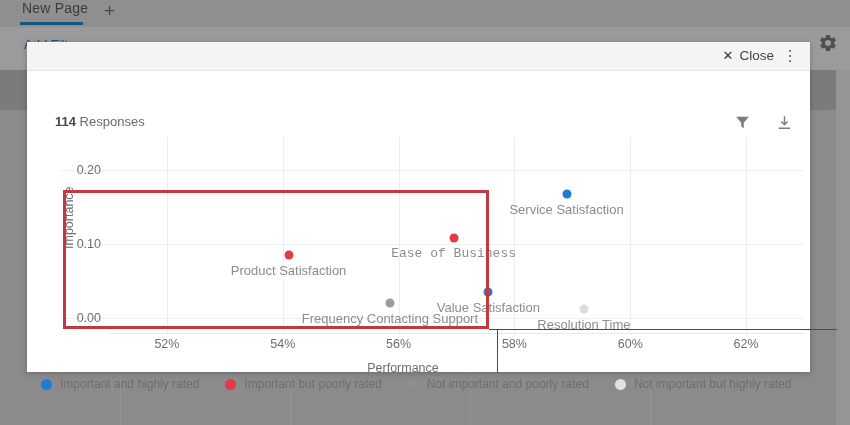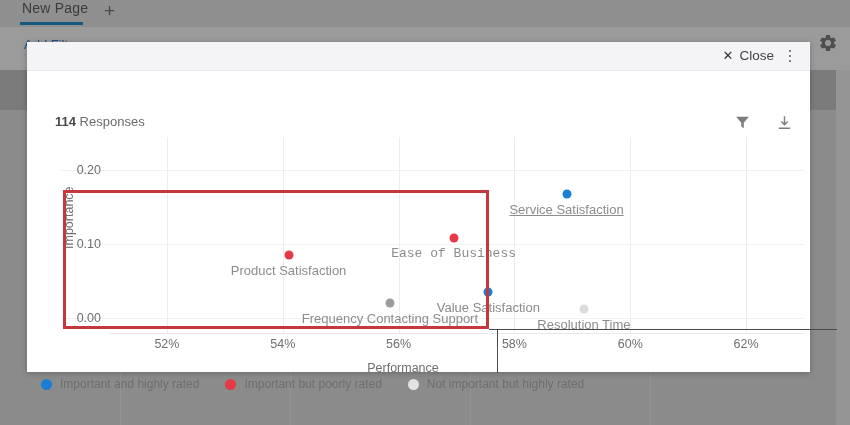--- a/index.html
+++ b/index.html
@@ -264,21 +264,21 @@
             <div class="xtick" style="left: 173.75px;">54%</div>
             <div class="gridline-v" style="left: 289.583px;"></div>
             <div class="xtick" style="left: 289.583px;">56%</div>
             <div class="gridline-v" style="left: 405.417px;"></div>
             <div class="xtick" style="left: 405.417px;">58%</div>
             <div class="gridline-v" style="left: 521.25px;"></div>
             <div class="xtick" style="left: 521.25px;">60%</div>
             <div class="gridline-v" style="left: 637.083px;"></div>
             <div class="xtick" style="left: 637.083px;">62%</div>
             <div class="pt" title="Service Satisfaction" style="left: 457.542px; top: 56.9509px; background: rgb(26, 127, 212);"></div>
-            <div class="pt-label" style="left: 457.542px; top: 64.9509px; text-decoration: underline;">Service Satisfaction</div>
+            <div class="pt-label" style="left: 457.542px; top: 64.9509px;">Service Satisfaction</div>
             <div class="pt" title="Ease of Business" style="left: 344.604px; top: 101.328px; background: rgb(230, 57, 70);"></div>
             <div class="pt-label" style="left: 344.604px; top: 109.328px; font-family: Liberation Mono, monospace;">Ease of Business</div>
             <div class="pt" title="Product Satisfaction" style="left: 179.542px; top: 118.34px; background: rgb(230, 57, 70);"></div>
             <div class="pt-label" style="left: 179.542px; top: 126.34px;">Product Satisfaction</div>
             <div class="pt" title="Value Satisfaction" style="left: 379.354px; top: 155.321px; background: rgb(26, 127, 212);"></div>
             <div class="pt-label" style="left: 379.354px; top: 163.321px;">Value Satisfaction</div>
             <div class="pt" title="Frequency Contacting Support" style="left: 280.896px; top: 165.675px; background: rgb(156, 156, 156);"></div>
             <div class="pt-label" style="left: 280.896px; top: 173.675px;">Frequency Contacting Support</div>
             <div class="pt" title="Resolution Time" style="left: 474.917px; top: 172.332px; background: rgb(220, 220, 220);"></div>
             <div class="pt-label" style="left: 474.917px; top: 180.332px;">Resolution Time</div>
@@ -294,20 +294,24 @@
       <div class="legend" id="legend">
           <div class="legend-item">
             <span class="legend-dot" style="background: rgb(26, 127, 212);"></span>
             <span class="legend-text">Important and highly rated</span>
           </div>
           <div class="legend-item">
             <span class="legend-dot" style="background: rgb(230, 57, 70);"></span>
             <span class="legend-text">Important but poorly rated</span>
           </div>
           <div class="legend-item">
+            <span class="legend-dot" style="background: rgb(142, 142, 142);"></span>
+            <span class="legend-text">Not important and poorly rated</span>
+          </div>
+          <div class="legend-item">
             <span class="legend-dot" style="background: rgb(226, 226, 226);"></span>
             <span class="legend-text">Not important but highly rated</span>
           </div>
         </div>
 
     </div>
   </div>
 </div>
 
 </body></html>

